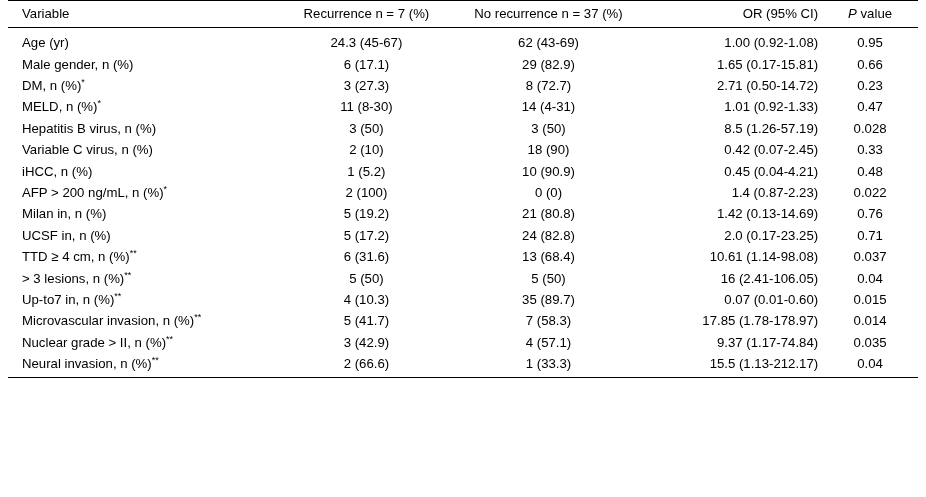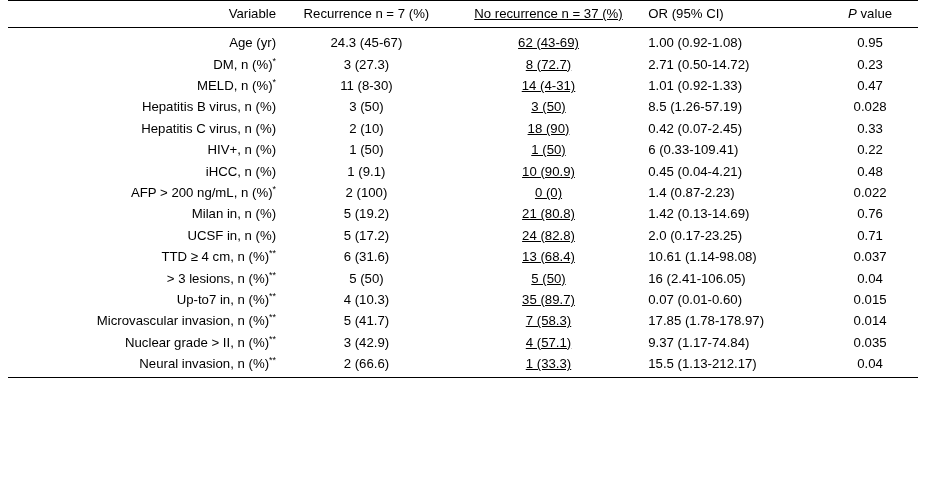--- a/index.html
+++ b/index.html
@@ -38,24 +38,24 @@
   table.stats tbody tr:last-child td {
     padding-bottom: 7px;
   }
   table.stats tbody td {
     padding: 4.1px 4px;
     white-space: nowrap;
   }
   table.stats tbody tr:last-child {
     border-bottom: 1.6px solid #000;
   }
-  .col-var { text-align: right; width: 268px; padding-left: 14px !important; margin-top: 48px; }
+  .col-var { text-align: left; width: 268px; padding-left: 14px !important; margin-top: 48px; }
   .col-rec { text-align: center; width: 172px; }
-  .col-norec { text-align: center; width: 190px; text-decoration: underline; }
-  .col-or { text-align: left; width: 180px; }
+  .col-norec { text-align: center; width: 190px; }
+  .col-or { text-align: right; width: 180px; }
   .col-p { text-align: center; width: 96px; }
   .p-italic { font-style: italic; }
   sup {
     font-size: 9px;
     vertical-align: super;
     line-height: 0;
   }
 </style>
 </head>
 <body>
@@ -73,20 +73,27 @@
     </thead>
     <tbody id="table-body">
         <tr>
           <td class="col-var"><span>Age (yr)</span></td>
           <td class="col-rec">24.3 (45-67)</td>
           <td class="col-norec">62 (43-69)</td>
           <td class="col-or">1.00 (0.92-1.08)</td>
           <td class="col-p">0.95</td>
         </tr>
         <tr>
+          <td class="col-var"><span>Male gender, n (%)</span></td>
+          <td class="col-rec">6 (17.1)</td>
+          <td class="col-norec">29 (82.9)</td>
+          <td class="col-or">1.65 (0.17-15.81)</td>
+          <td class="col-p">0.66</td>
+        </tr>
+        <tr>
           <td class="col-var"><span>DM, n (%)</span><sup>*</sup></td>
           <td class="col-rec">3 (27.3)</td>
           <td class="col-norec">8 (72.7)</td>
           <td class="col-or">2.71 (0.50-14.72)</td>
           <td class="col-p">0.23</td>
         </tr>
         <tr>
           <td class="col-var"><span>MELD, n (%)</span><sup>*</sup></td>
           <td class="col-rec">11 (8-30)</td>
           <td class="col-norec">14 (4-31)</td>
@@ -94,36 +101,29 @@
           <td class="col-p">0.47</td>
         </tr>
         <tr>
           <td class="col-var"><span>Hepatitis B virus, n (%)</span></td>
           <td class="col-rec">3 (50)</td>
           <td class="col-norec">3 (50)</td>
           <td class="col-or">8.5 (1.26-57.19)</td>
           <td class="col-p">0.028</td>
         </tr>
         <tr>
-          <td class="col-var"><span>Hepatitis C virus, n (%)</span></td>
+          <td class="col-var"><span>Variable C virus, n (%)</span></td>
           <td class="col-rec">2 (10)</td>
           <td class="col-norec">18 (90)</td>
           <td class="col-or">0.42 (0.07-2.45)</td>
           <td class="col-p">0.33</td>
         </tr>
         <tr>
-          <td class="col-var"><span>HIV+, n (%)</span></td>
-          <td class="col-rec">1 (50)</td>
-          <td class="col-norec">1 (50)</td>
-          <td class="col-or">6 (0.33-109.41)</td>
-          <td class="col-p">0.22</td>
-        </tr>
-        <tr>
           <td class="col-var"><span>iHCC, n (%)</span></td>
-          <td class="col-rec">1 (9.1)</td>
+          <td class="col-rec">1 (5.2)</td>
           <td class="col-norec">10 (90.9)</td>
           <td class="col-or">0.45 (0.04-4.21)</td>
           <td class="col-p">0.48</td>
         </tr>
         <tr>
           <td class="col-var"><span>AFP &gt; 200 ng/mL, n (%)</span><sup>*</sup></td>
           <td class="col-rec">2 (100)</td>
           <td class="col-norec">0 (0)</td>
           <td class="col-or">1.4 (0.87-2.23)</td>
           <td class="col-p">0.022</td>

